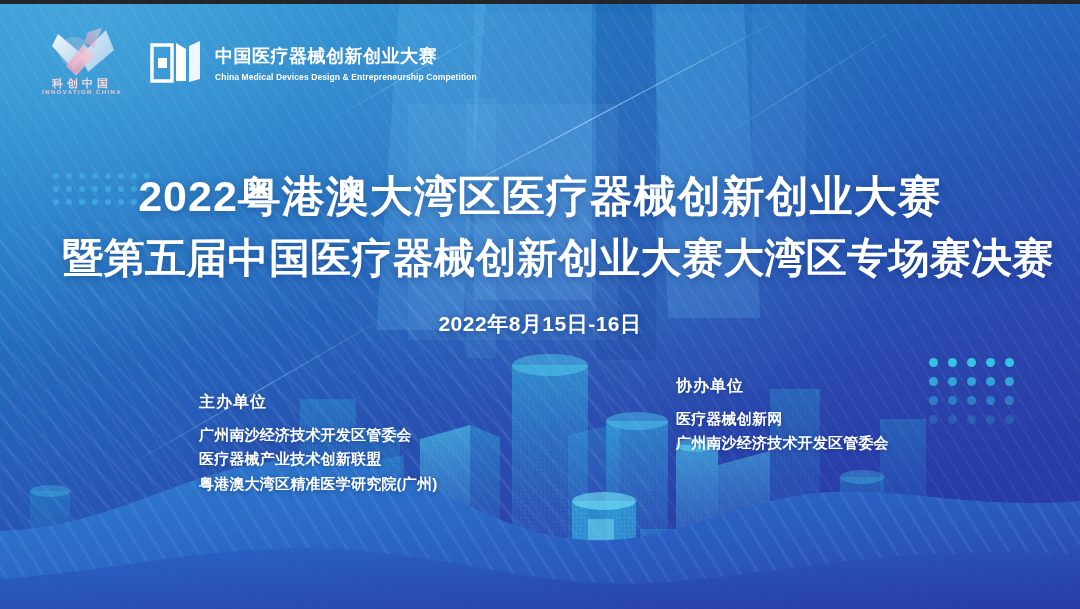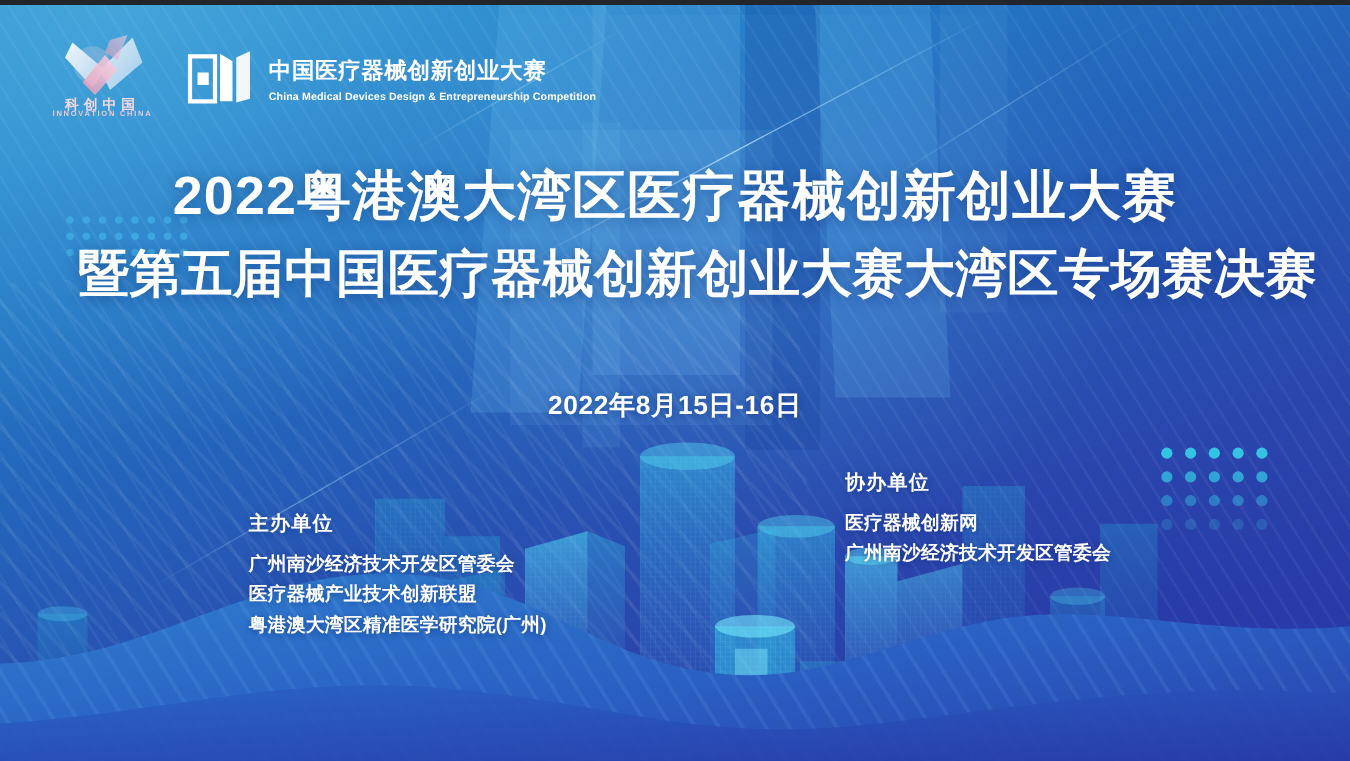--- a/index.html
+++ b/index.html
@@ -153,38 +153,39 @@
     color:#ffffff; font-size:8.5px; font-weight:bold; letter-spacing:.1px;
     white-space:nowrap;
   }
 
   
   .title-wrap { position:absolute; left:0; top:132px; width:1080px; text-align:center; }
   .title-1 {
     color:#ffffff; font-size:43px; font-weight:bold; letter-spacing:1px;
     line-height:1.18; white-space:nowrap;
     text-shadow:0 2px 10px rgba(10,40,110,.45);
+    margin-top:39px;
   }
   .title-2 {
     margin-top:12px;
     color:#ffffff; font-size:41px; font-weight:bold; letter-spacing:.3px;
     line-height:1.18; white-space:nowrap;
     text-shadow:0 2px 10px rgba(10,40,110,.45);
     margin-left:36px;
   }
 
   .date {
     position:absolute; left:0; top:310px; width:1080px; text-align:center;
     color:#ffffff; font-size:21px; font-weight:bold; letter-spacing:.5px;
     text-shadow:0 1px 6px rgba(10,40,110,.5);
   }
 
   
   .org { position:absolute; }
-  #org-host { left:199px; top:409px; }
+  #org-host { left:199px; top:392px; }
   #org-co   { left:676px; top:376px; }
   .org .org-title {
     color:#ffffff; font-size:16px; font-weight:bold; letter-spacing:1px;
     margin-bottom:10px;
     text-shadow:0 1px 5px rgba(10,40,110,.5);
   }
   .org .org-line {
     color:#ffffff; font-size:15px; font-weight:bold; letter-spacing:.2px;
     line-height:1.62; white-space:nowrap;
     text-shadow:0 1px 5px rgba(10,40,110,.5);

